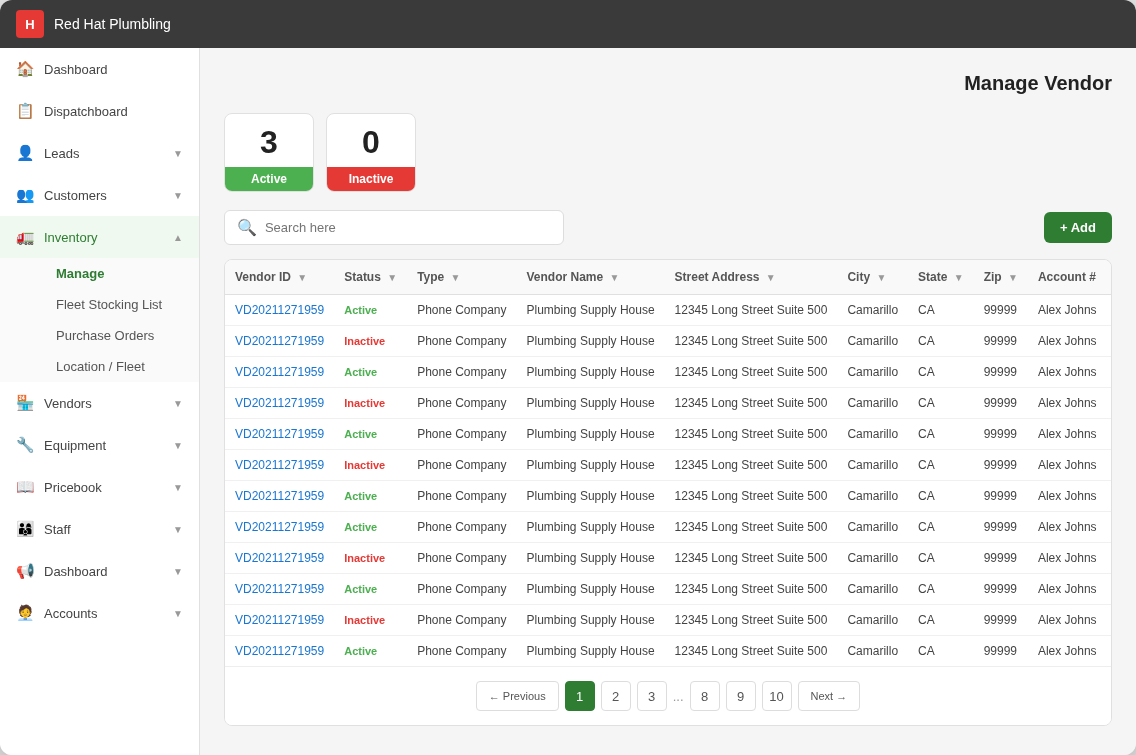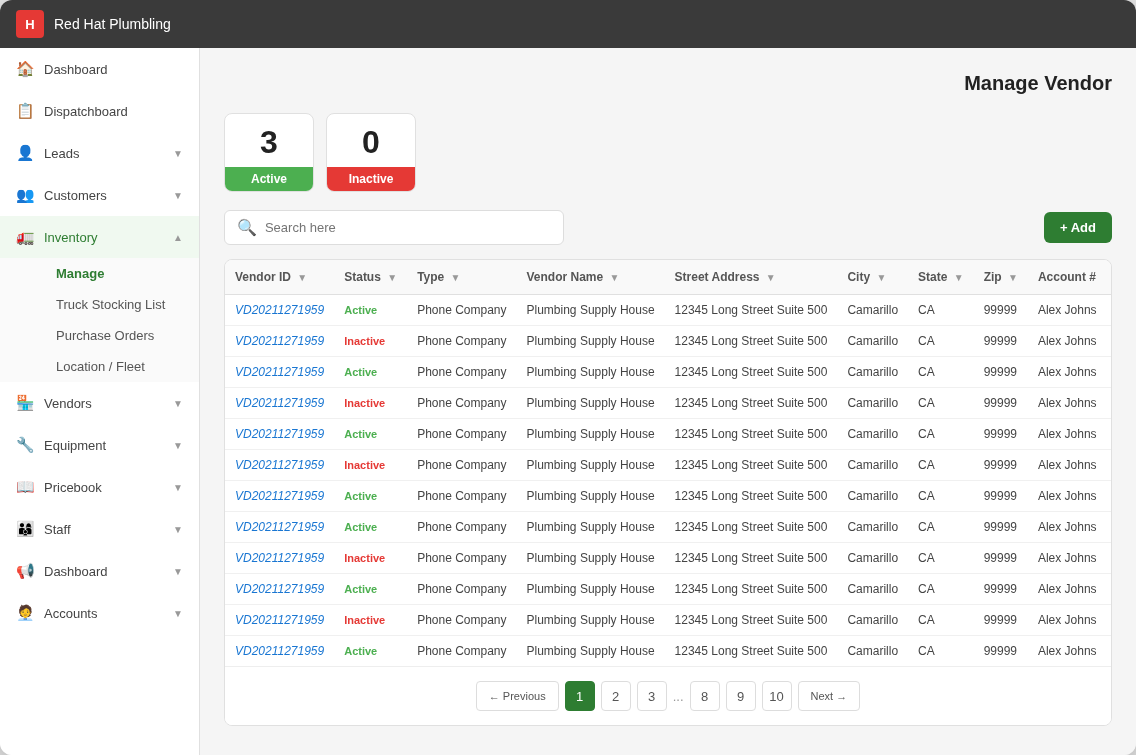--- a/index.html
+++ b/index.html
@@ -29,21 +29,21 @@
     .search-box { display: flex; align-items: center; gap: 8px; background: white; border: 1px solid #ddd; border-radius: 6px; padding: 7px 12px; width: 340px; }
     .search-box input { border: none; outline: none; font-size: 13px; color: #666; width: 100%; background: transparent; }
     .add-btn { background: #2e7d32; color: #ffffff; border: none; border-radius: 6px; padding: 8px 16px; font-size: 13px; cursor: pointer; font-weight: 600; white-space: nowrap; }
     .table-wrapper { background: white; border-radius: 8px; overflow: hidden; border: 1px solid #e0e0e0; }
     table { width: 100%; border-collapse: collapse; font-size: 12px; }
     thead tr { background: #f9f9f9; border-bottom: 1px solid #e0e0e0; }
     th { padding: 10px 10px; text-align: left; color: #555; font-weight: 600; white-space: nowrap; font-size: 12px; }
     th .filter-icon { color: #999; margin-left: 3px; font-size: 10px; }
     td { padding: 8px 10px; border-bottom: 1px solid #f0f0f0; white-space: nowrap; font-size: 12px; color: #444; }
     tr:last-child td { border-bottom: none; }
-    .vendor-id { color: #1976d2; cursor: pointer; font-style: italic; }
+    .vendor-id { color: #1976d2; cursor: pointer; }
     .status-badge { font-size: 11px; font-weight: 600; padding: 2px 0; }
     .status-badge.active { color: #4caf50; }
     .status-badge.inactive { color: #e53935; }
     .pagination { display: flex; align-items: center; justify-content: center; gap: 6px; padding: 14px; background: white; border-top: 1px solid #eee; }
     .page-btn { width: 30px; height: 30px; border-radius: 4px; border: 1px solid #ddd; background: white; cursor: pointer; font-size: 13px; display: flex; align-items: center; justify-content: center; color: #555; }
     .page-btn.active { background: #2e7d32; color: white; border-color: #2e7d32; }
     .prev-btn, .next-btn { padding: 0 12px; height: 30px; border-radius: 4px; border: 1px solid #ddd; background: white; cursor: pointer; font-size: 11px; color: #555; display: flex; align-items: center; gap: 4px; }
     .dots { color: #999; font-size: 13px; }
     .scrollbar-area { overflow-x: auto; }
     ::-webkit-scrollbar { height: 6px; width: 6px; }
@@ -81,21 +81,21 @@
         <span>Customers</span>
         <span class="chevron">▼</span>
       </div>
       <div class="sidebar-item active">
         <span class="icon">🚛</span>
         <span>Inventory</span>
         <span class="chevron">▲</span>
       </div>
       <div class="sidebar-sub">
         <div class="sidebar-sub-item active">Manage</div>
-        <div class="sidebar-sub-item">Truck Stocking List</div>
+        <div class="sidebar-sub-item">Fleet Stocking List</div>
         <div class="sidebar-sub-item">Purchase Orders</div>
         <div class="sidebar-sub-item">Location / Fleet</div>
       </div>
       <div class="sidebar-item">
         <span class="icon">🏪</span>
         <span>Vendors</span>
         <span class="chevron">▼</span>
       </div>
       <div class="sidebar-item">
         <span class="icon">🔧</span>

